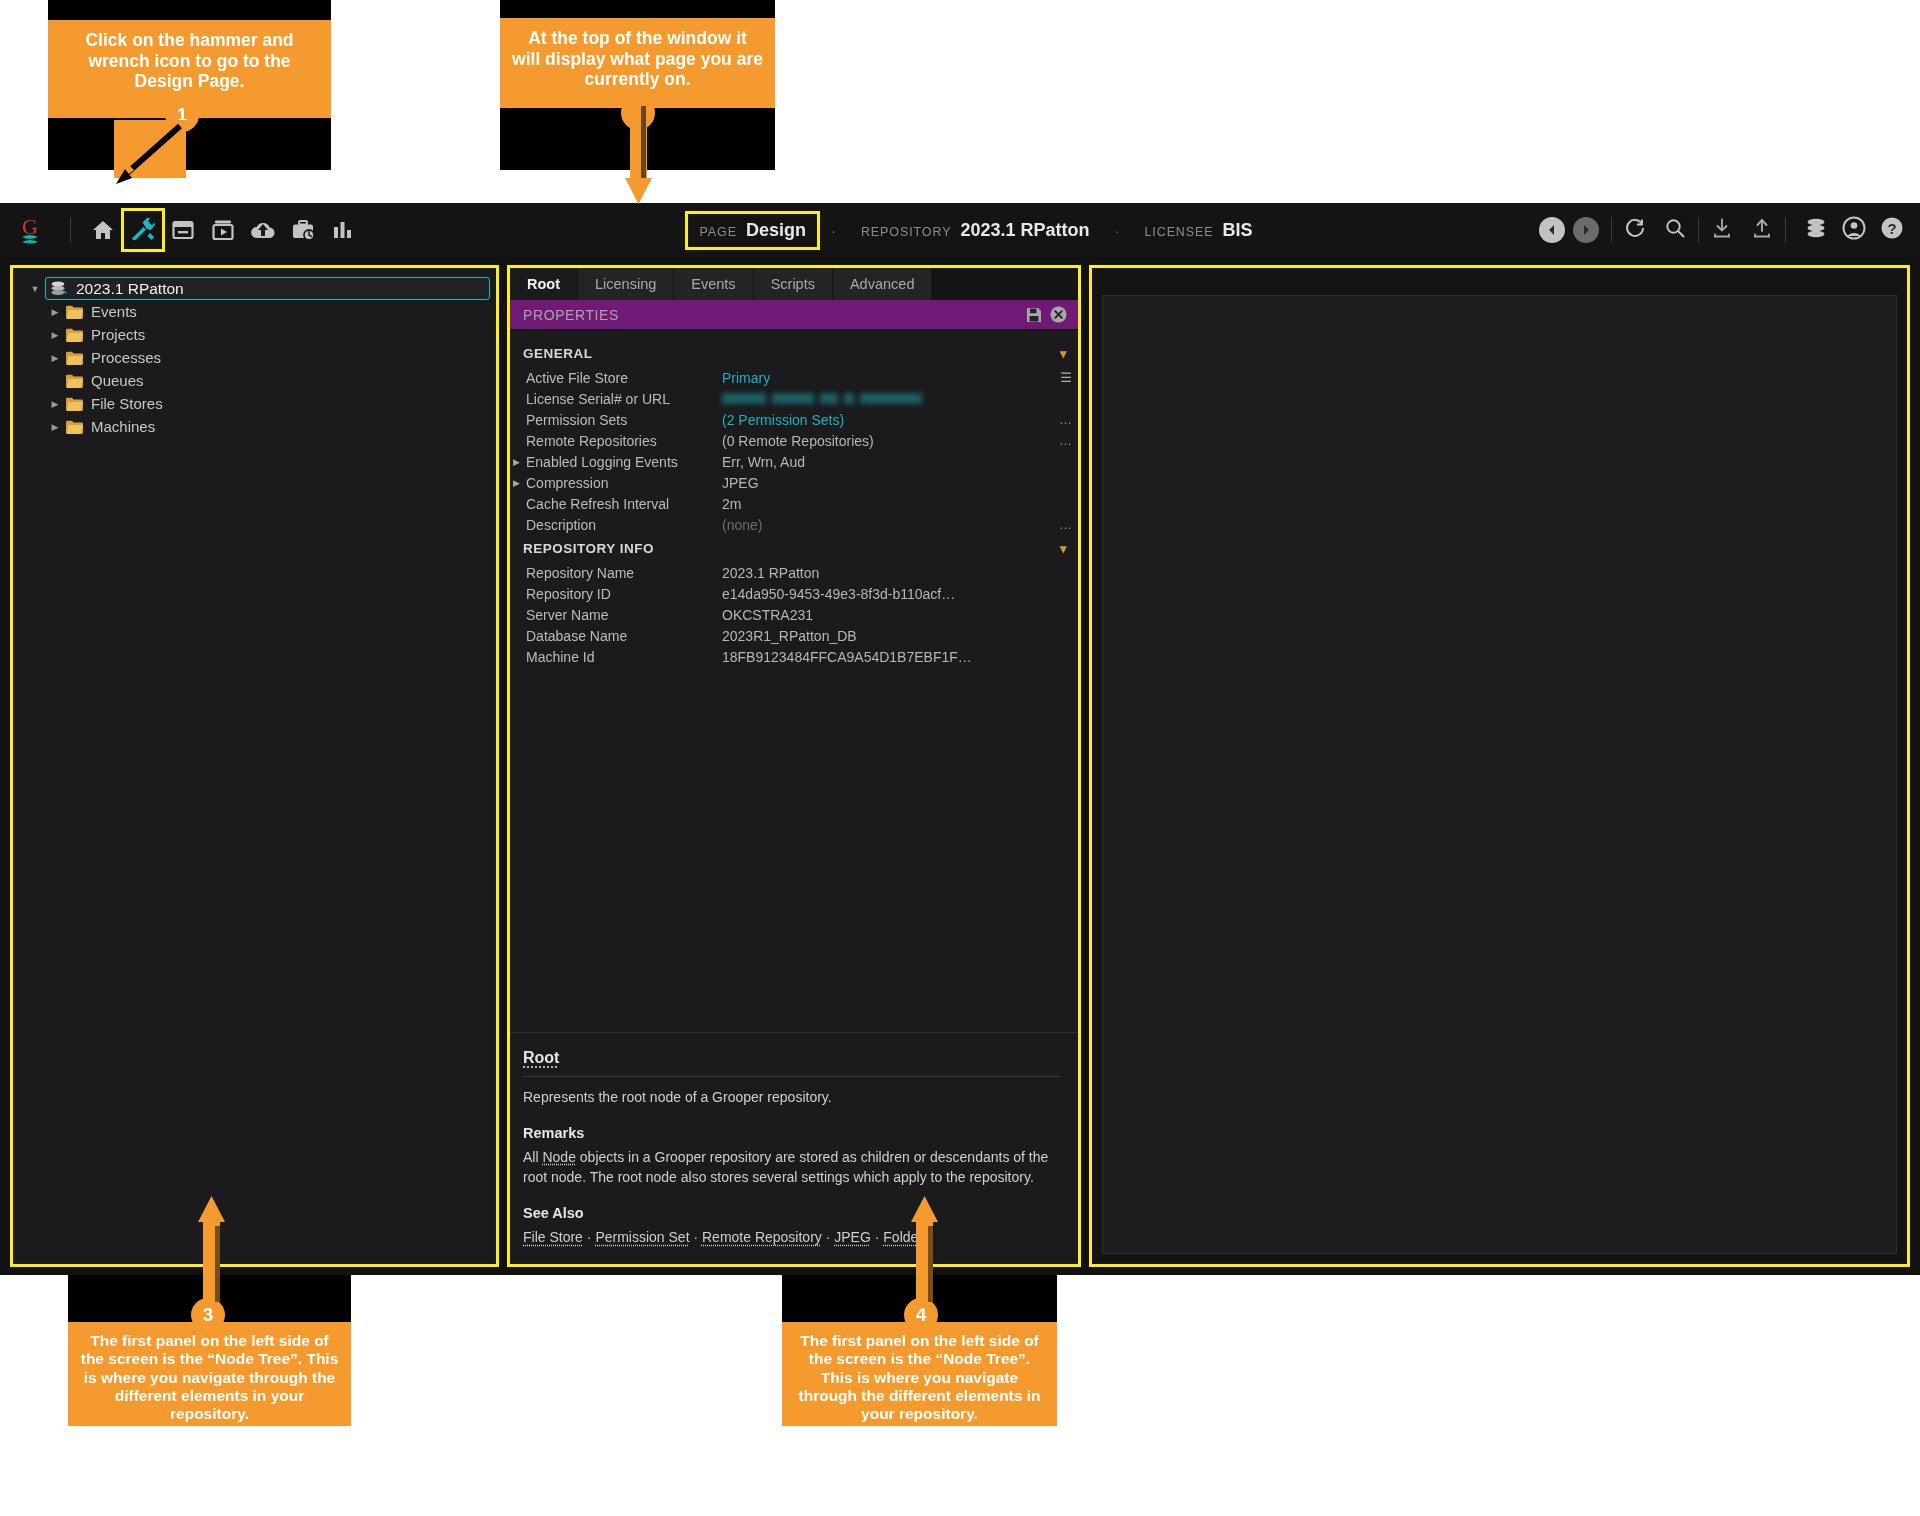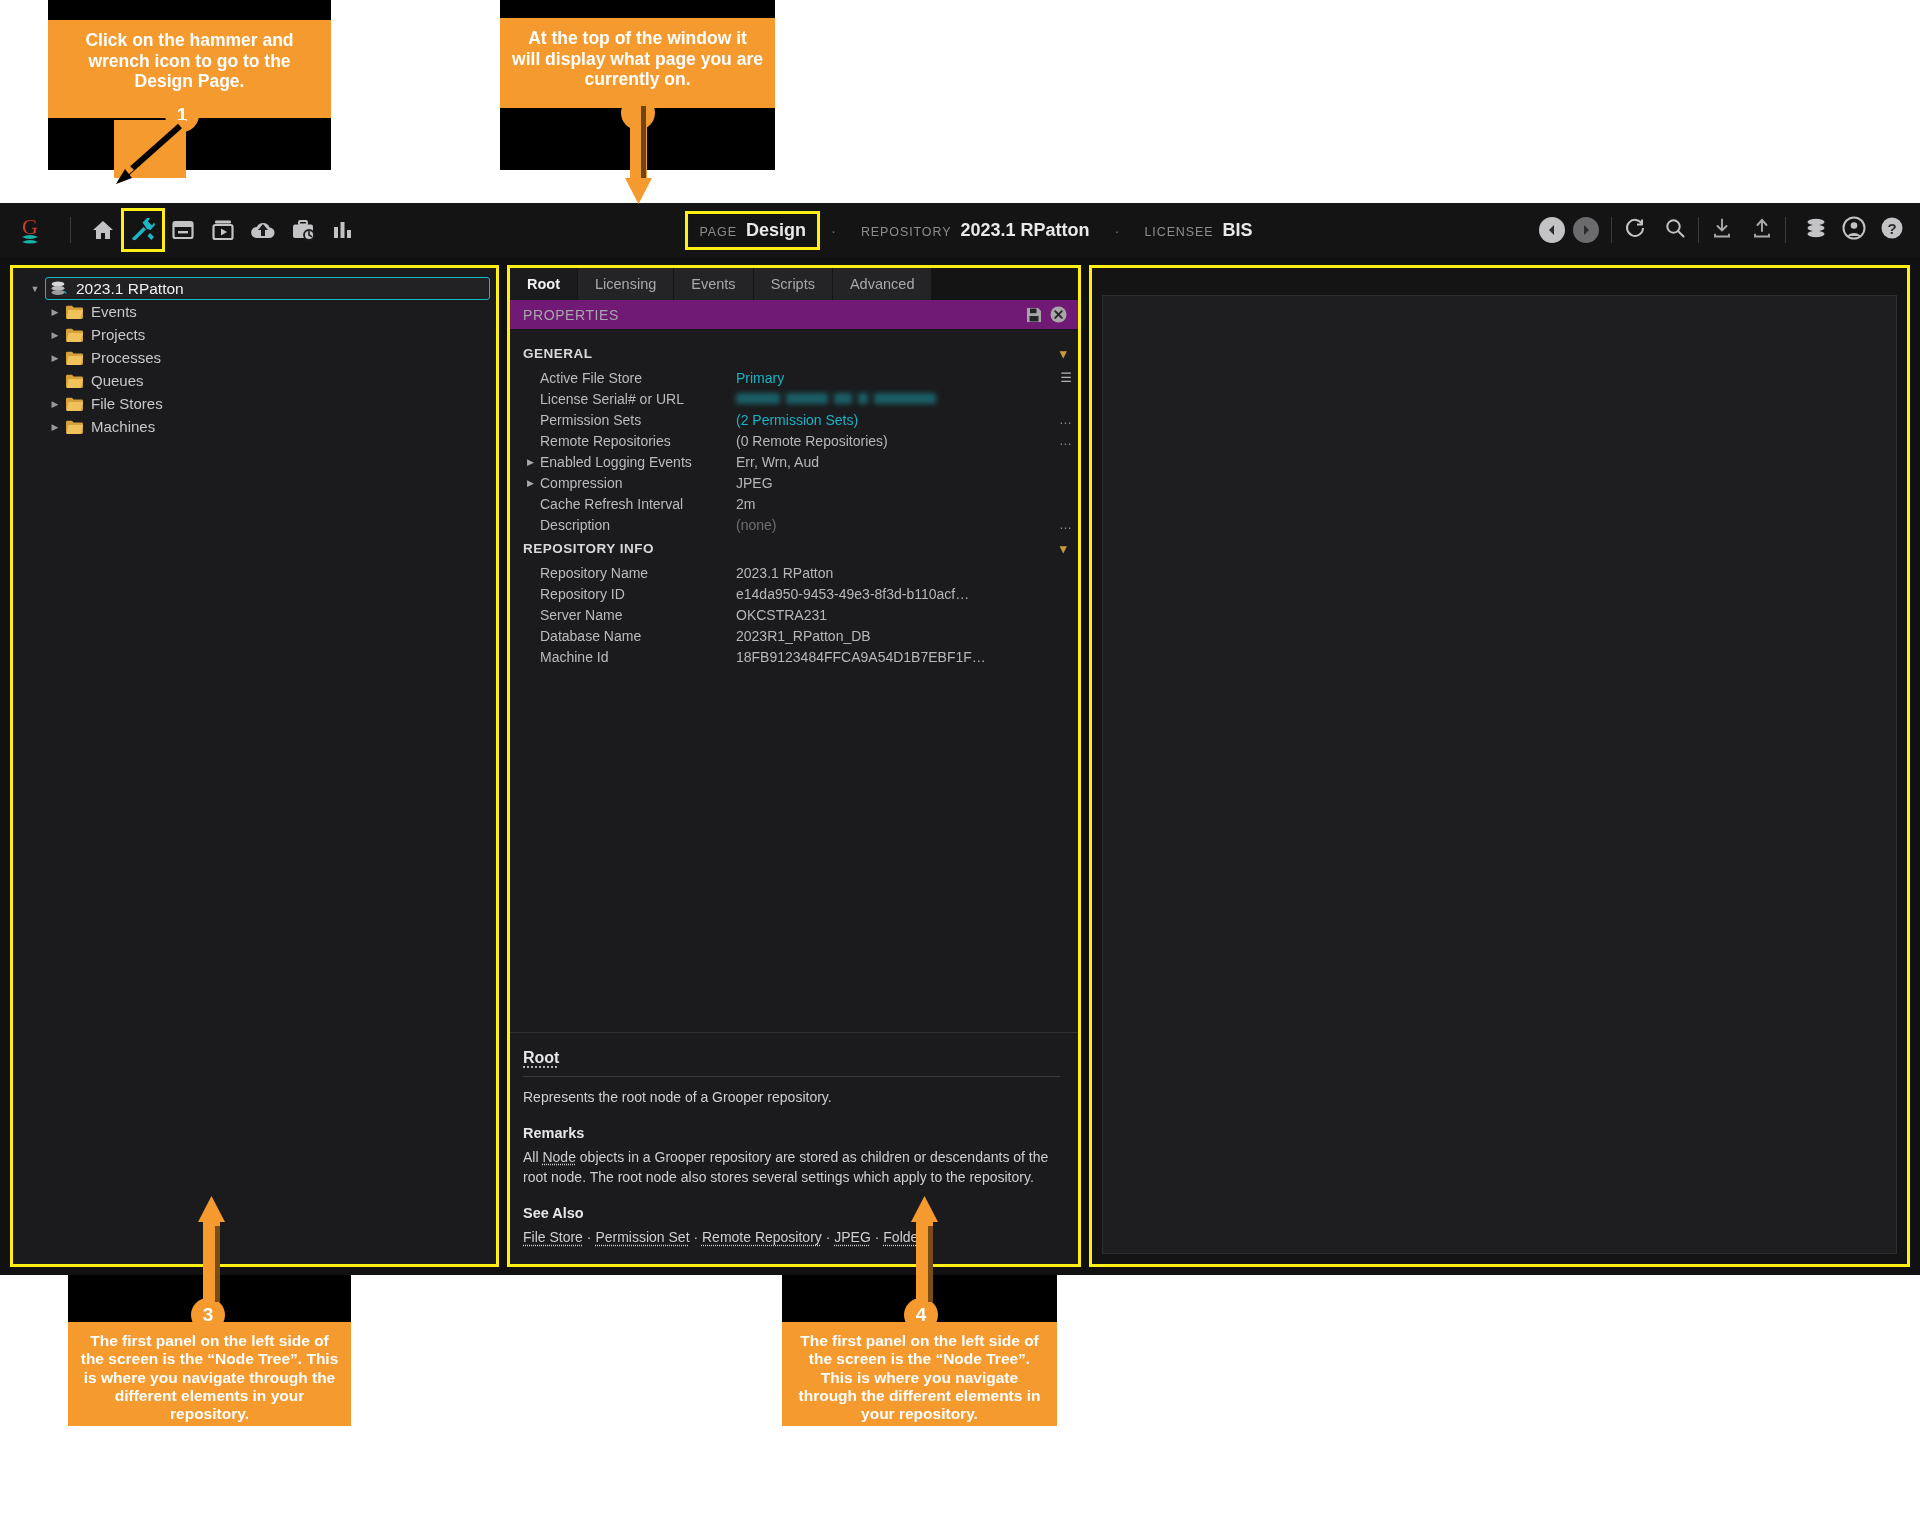--- a/index.html
+++ b/index.html
@@ -83,21 +83,21 @@
 
   .prop-head{ height:30px; display:flex; align-items:center; padding:0 11px 0 13px;
               background:#701a75; border-bottom:1px solid #151517; flex:0 0 auto;}
   .prop-head .t{ font-size:14px; letter-spacing:.6px; color:#a7a7a9; flex:1;}
   .ph-btn{ margin-left:8px; display:flex; cursor:pointer;}
 
   .prop-body{ flex:1; overflow:hidden; padding-top:10px; }
   .grp-title{ display:flex; align-items:flex-start; padding:6px 11px 6px 13px;
               font-size:13.5px; font-weight:bold; letter-spacing:.5px; color:#d9d9db; }
   .grp-title .chev{ margin-left:auto; color:#c99a3a; font-size:13px;}
-  .prow{ display:flex; align-items:center; height:21px; padding-left:17px; font-size:14px; }
+  .prow{ display:flex; align-items:center; height:21px; padding-left:3px; font-size:14px; }
   .prow .arr{ width:13px; color:#a8a8aa; font-size:9px; }
   .prow .k{ width:196px; color:#bcbcbe; }
   .prow .v{ flex:1; color:#b7b7b9; }
   .prow .v.link{ color:#17b2c4; }
   .prow .v.none{ color:#6e6e70; }
   .prow .dots{ width:24px; text-align:center; color:#8c8c8e; font-size:13px; letter-spacing:1px;}
   .prow .ham{ width:24px; text-align:center; color:#b0b0b2; font-size:13px;}
   .blur-val{
     height:11px; width:200px; border-radius:2px;
     background:linear-gradient(90deg,#1a6a72 0 22%, #1b1b1d 22% 25%, #1a6a72 25% 46%, #1b1b1d 46% 49%,

